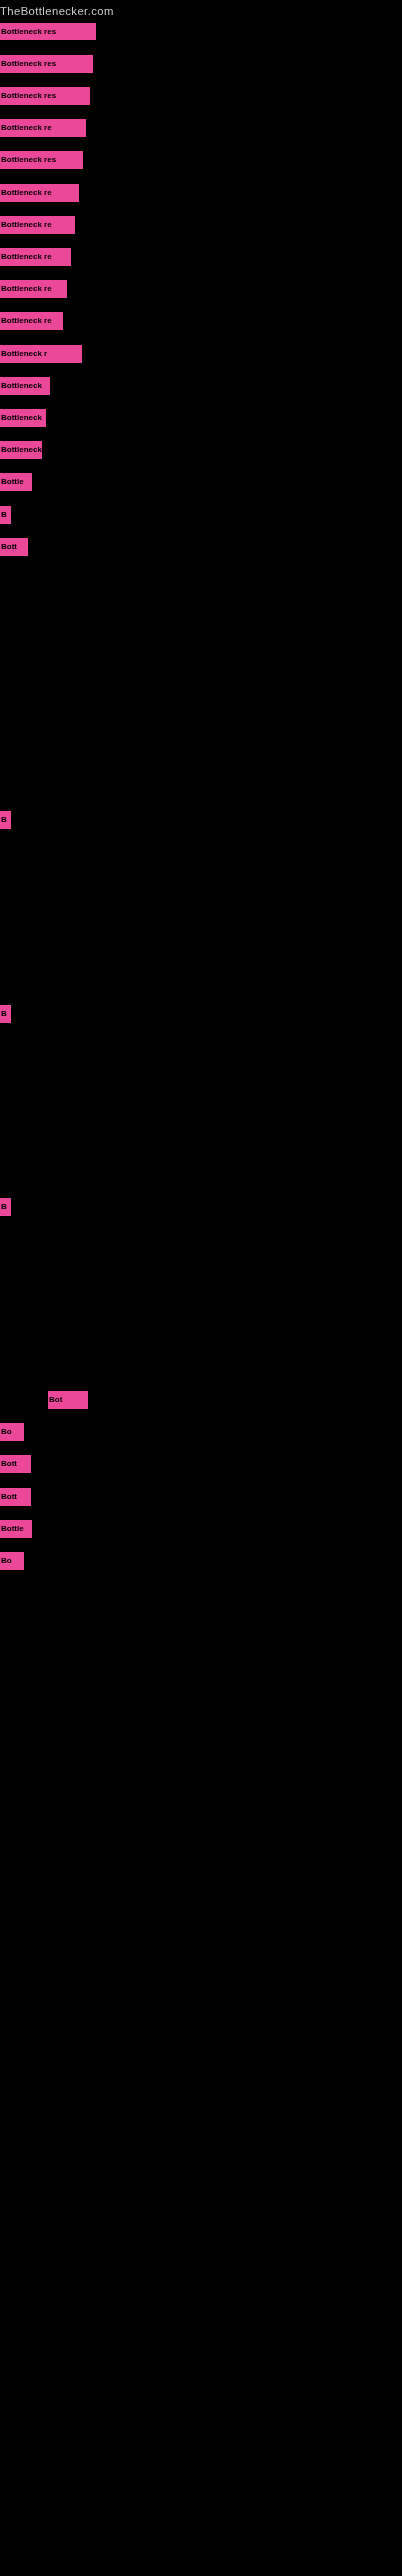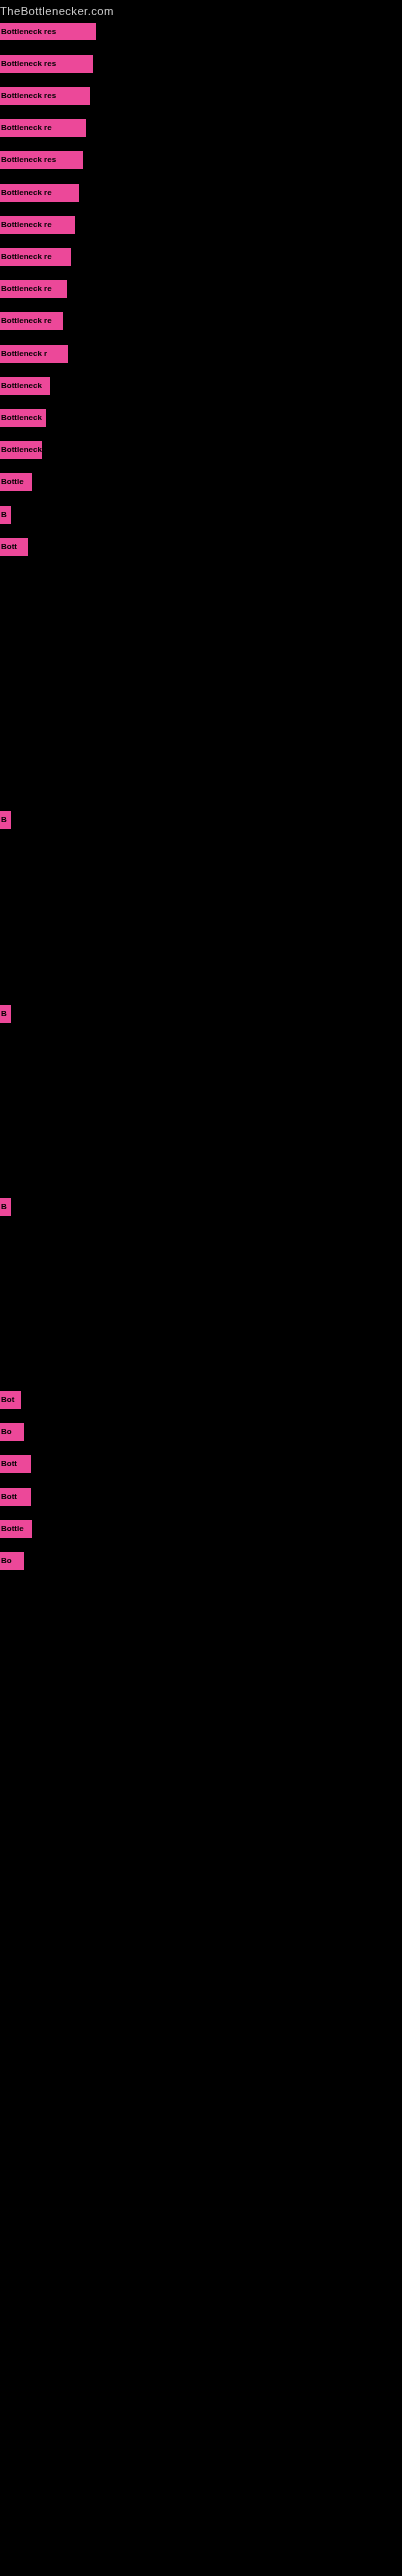--- a/index.html
+++ b/index.html
@@ -64,21 +64,21 @@
     <div class="bar-container" style="top: 248px; left: 0px;">
       <div class="bar" style="width: 71px;">Bottleneck re</div>
     </div>
     <div class="bar-container" style="top: 280px; left: 0px;">
       <div class="bar" style="width: 67px;">Bottleneck re</div>
     </div>
     <div class="bar-container" style="top: 312px; left: 0px;">
       <div class="bar" style="width: 63px;">Bottleneck re</div>
     </div>
     <div class="bar-container" style="top: 345px; left: 0px;">
-      <div class="bar" style="width: 68px;">Bottleneck r</div>
+      <div class="bar" style="width: 82px;">Bottleneck r</div>
     </div>
     <div class="bar-container" style="top: 377px; left: 0px;">
       <div class="bar" style="width: 50px;">Bottleneck</div>
     </div>
     <div class="bar-container" style="top: 409px; left: 0px;">
       <div class="bar" style="width: 46px;">Bottleneck</div>
     </div>
     <div class="bar-container" style="top: 441px; left: 0px;">
       <div class="bar" style="width: 42px;">Bottleneck</div>
     </div>
@@ -94,21 +94,21 @@
     <div class="bar-container" style="top: 811px; left: 0px;">
       <div class="bar" style="width: 11.3px;">B</div>
     </div>
     <div class="bar-container" style="top: 1005px; left: 0px;">
       <div class="bar" style="width: 11.3px;">B</div>
     </div>
     <div class="bar-container" style="top: 1198px; left: 0px;">
       <div class="bar" style="width: 11.3px;">B</div>
     </div>
     <div class="bar-container" style="top: 1391px; left: 0px;">
-      <div class="bar" style="width: 21px;">Bot</div>
+      <div class="bar" style="width: 40px; margin-left: 48px;">Bot</div>
     </div>
     <div class="bar-container" style="top: 1423px; left: 0px;">
       <div class="bar" style="width: 24px;">Bo</div>
     </div>
     <div class="bar-container" style="top: 1455px; left: 0px;">
       <div class="bar" style="width: 31px;">Bott</div>
     </div>
     <div class="bar-container" style="top: 1488px; left: 0px;">
       <div class="bar" style="width: 31px;">Bott</div>
     </div>

